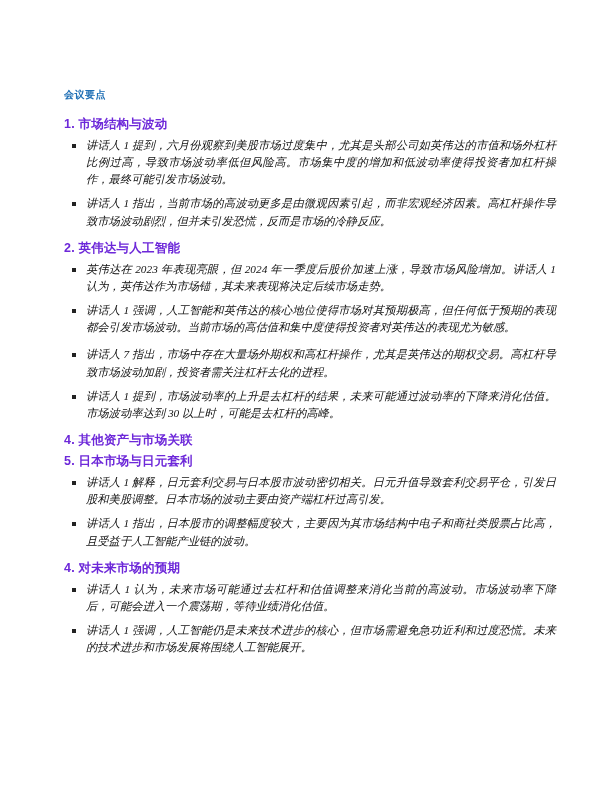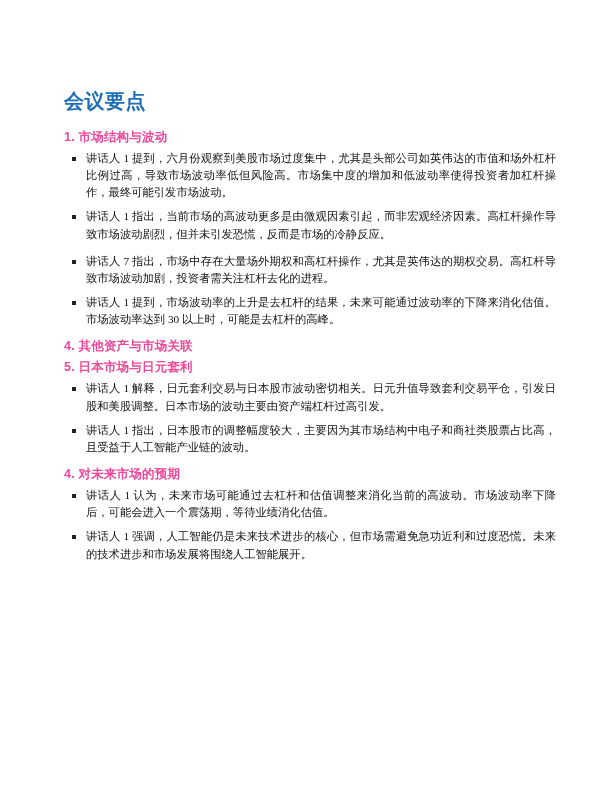--- a/index.html
+++ b/index.html
@@ -15,41 +15,42 @@
   }
   .page {
     position: relative;
     width: 612px;
     height: 792px;
     box-sizing: border-box;
     padding: 88px 56px 40px 64px;
   }
   .doc-title {
     font-family: "Liberation Sans", sans-serif;
-    font-size: 20px;
+    font-size: 10px;
     font-weight: bold;
     color: #1f6fb5;
     letter-spacing: 0.5px;
     margin: 0 0 14px 0;
   }
   .section {
     margin-bottom: 4px;
   }
   .section-heading {
     font-family: "Liberation Sans", sans-serif;
     font-size: 12.5px;
     font-weight: bold;
-    color: #ec4899;
+    color: #6d28d9;
     margin: 0 0 4px 0;
     letter-spacing: 0.2px;
   }
   .bullets {
     margin: 0 0 10px 0;
     padding: 0;
     list-style: none;
+    font-style: italic;
   }
   .bullet {
     position: relative;
     padding-left: 22px;
     margin-bottom: 7px;
     font-size: 11.3px;
     line-height: 1.52;
     text-align: justify;
     color: #111111;
   }
@@ -74,20 +75,25 @@
 
   <div class="section">
     <h2 class="section-heading">1. 市场结构与波动</h2>
     <ul class="bullets">
       <li class="bullet">讲话人 1 提到，六月份观察到美股市场过度集中，尤其是头部公司如英伟达的市值和场外杠杆比例过高，导致市场波动率低但风险高。市场集中度的增加和低波动率使得投资者加杠杆操作，最终可能引发市场波动。</li>
       <li class="bullet">讲话人 1 指出，当前市场的高波动更多是由微观因素引起，而非宏观经济因素。高杠杆操作导致市场波动剧烈，但并未引发恐慌，反而是市场的冷静反应。</li>
     </ul>
   </div>
 
   <div class="section">
+    <h2 class="section-heading">2. 英伟达与人工智能</h2>
+    <ul class="bullets">
+      <li class="bullet">英伟达在 2023 年表现亮眼，但 2024 年一季度后股价加速上涨，导致市场风险增加。讲话人 1 认为，英伟达作为市场锚，其未来表现将决定后续市场走势。</li>
+      <li class="bullet">讲话人 1 强调，人工智能和英伟达的核心地位使得市场对其预期极高，但任何低于预期的表现都会引发市场波动。当前市场的高估值和集中度使得投资者对英伟达的表现尤为敏感。</li>
+    </ul>
   </div>
 
   <div class="section">
     <ul class="bullets">
       <li class="bullet">讲话人 7 指出，市场中存在大量场外期权和高杠杆操作，尤其是英伟达的期权交易。高杠杆导致市场波动加剧，投资者需关注杠杆去化的进程。</li>
       <li class="bullet">讲话人 1 提到，市场波动率的上升是去杠杆的结果，未来可能通过波动率的下降来消化估值。市场波动率达到 30 以上时，可能是去杠杆的高峰。</li>
     </ul>
   </div>
 
   <div class="section">

